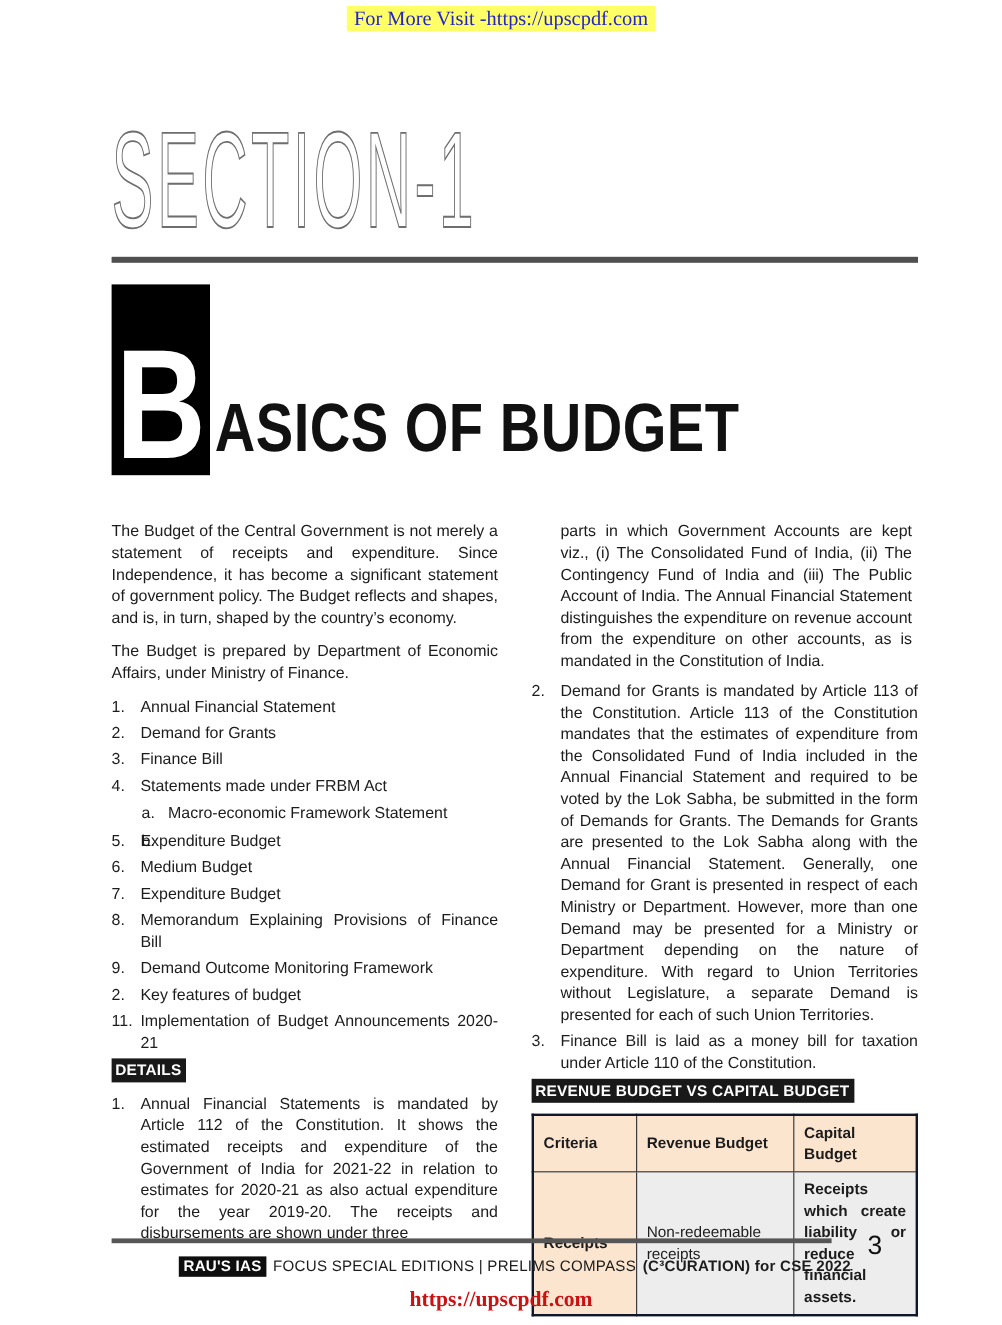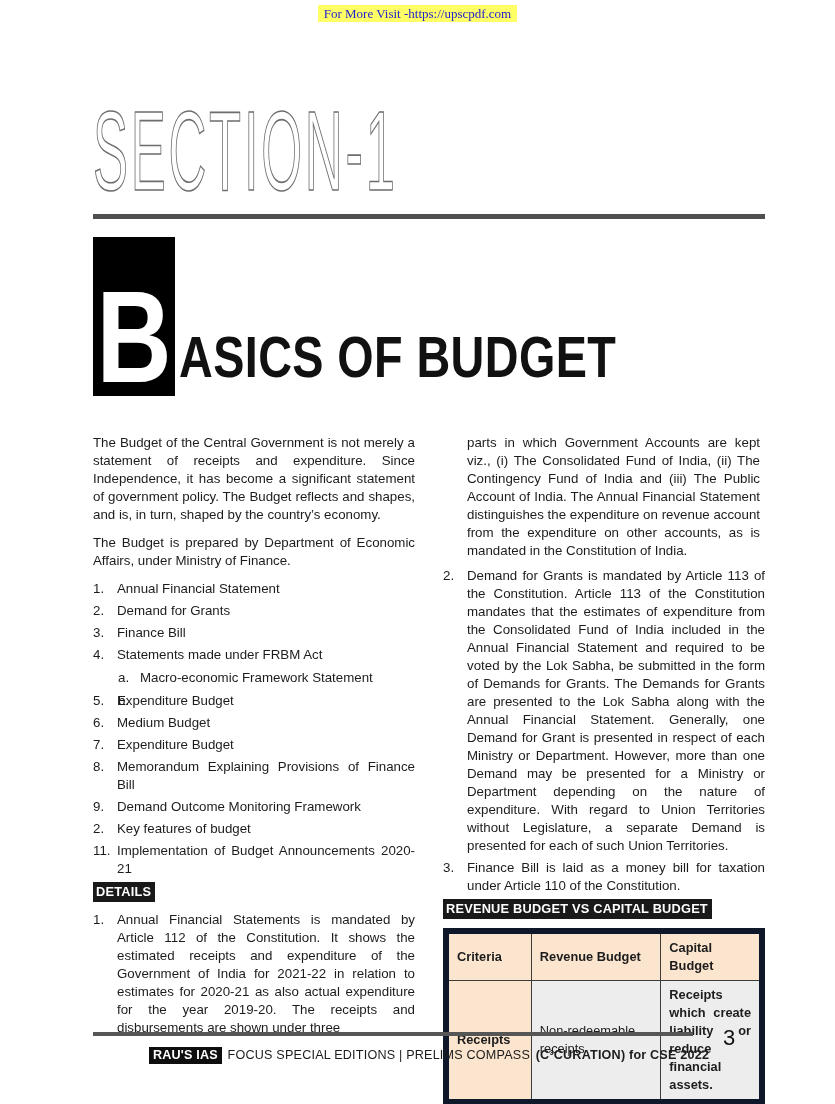--- a/index.html
+++ b/index.html
@@ -3,21 +3,21 @@
 <meta charset="utf-8">
 <style>
   html,body { margin:0; padding:0; background:#ffffff; }
   .page {
     position:relative; width:835px; height:1104px; background:#ffffff;
     font-family:"Liberation Sans", sans-serif; color:#1c1c1c; overflow:hidden;
   }
 
   
   .banner { position:absolute; top:6px; left:0; width:100%; text-align:center;
-            font-family:"Liberation Serif", serif; font-size:13px; }
+            font-family:"Liberation Serif", serif; font-size:17px; }
   .banner-link { background:#ffff66; color:#2424cb; padding:1px 6px; text-decoration:none; cursor:pointer; }
 
   
   .section-title {
     position:absolute; top:94px; left:93px; font-size:114px; line-height:1;
     letter-spacing:6px; color:#6a6a6a; font-weight:100; white-space:nowrap;
     transform:scaleX(0.46); transform-origin:left top;
   }
   @supports (-webkit-text-stroke: 1px black) {
     .section-title { color:transparent; -webkit-text-stroke:1.6px #6e6e6e; }
@@ -45,21 +45,21 @@
     font-size:12.8px; line-height:16px; padding:2px 4px 2px 3px; margin:2px 0 9px 0;
     letter-spacing:0.2px; text-align:left;
   }
   .li { position:relative; padding-left:24px; margin:0 0 4px 0; }
   .li .num { position:absolute; left:0; top:0; }
   .li.sub { padding-left:47px; margin-top:5px; }
   .li.sub .num { left:25px; }
   .cont { padding-left:24px; margin:0 5px 7px 0; }
 
   
-  .cmp-table { width:100%; border-collapse:collapse; border:6px solid #0f172a; margin-top:2px; }
+  .cmp-table { width:100%; border-collapse:collapse; border:2px solid #0f172a; margin-top:2px; }
   .cmp-table th, .cmp-table td { border:1px solid #3c3c3c; padding:5px 8px; font-size:12.8px; text-align:left; vertical-align:middle; }
   .cmp-table th { background:#fbe5cf; font-weight:bold; height:23px; }
   .cmp-table col.c1 { width:27%; } .cmp-table col.c2 { width:41%; } .cmp-table col.c3 { width:32%; }
   .cmp-table td.crit { background:#fbe5cf; font-weight:bold; }
   .cmp-table td.cellgray { background:#ededed; }
   .cmp-table td.just { text-align:justify;font-weight:bold; }
   .cmp-table .data-row td { height:68px; }
 
   
   .footer-rule-row { position:absolute; top:1026px; left:93px; width:672px; display:flex; align-items:flex-start; }
@@ -199,14 +199,17 @@
 
   <div class="footer-rule-row">
     <div class="rule"></div>
     <div class="pagenum">3</div>
   </div>
   <div class="footer-text">
     <span class="footer-brand">RAU'S IAS</span>
     <span class="footer-mid">FOCUS SPECIAL EDITIONS | PRELIMS COMPASS</span>
     <span class="footer-bold">(C³CURATION) for CSE 2022</span>
   </div>
+  <div class="footer-url">
+    <a>https://upscpdf.com</a>
+  </div>
 
 </div>
 
 </body></html>

